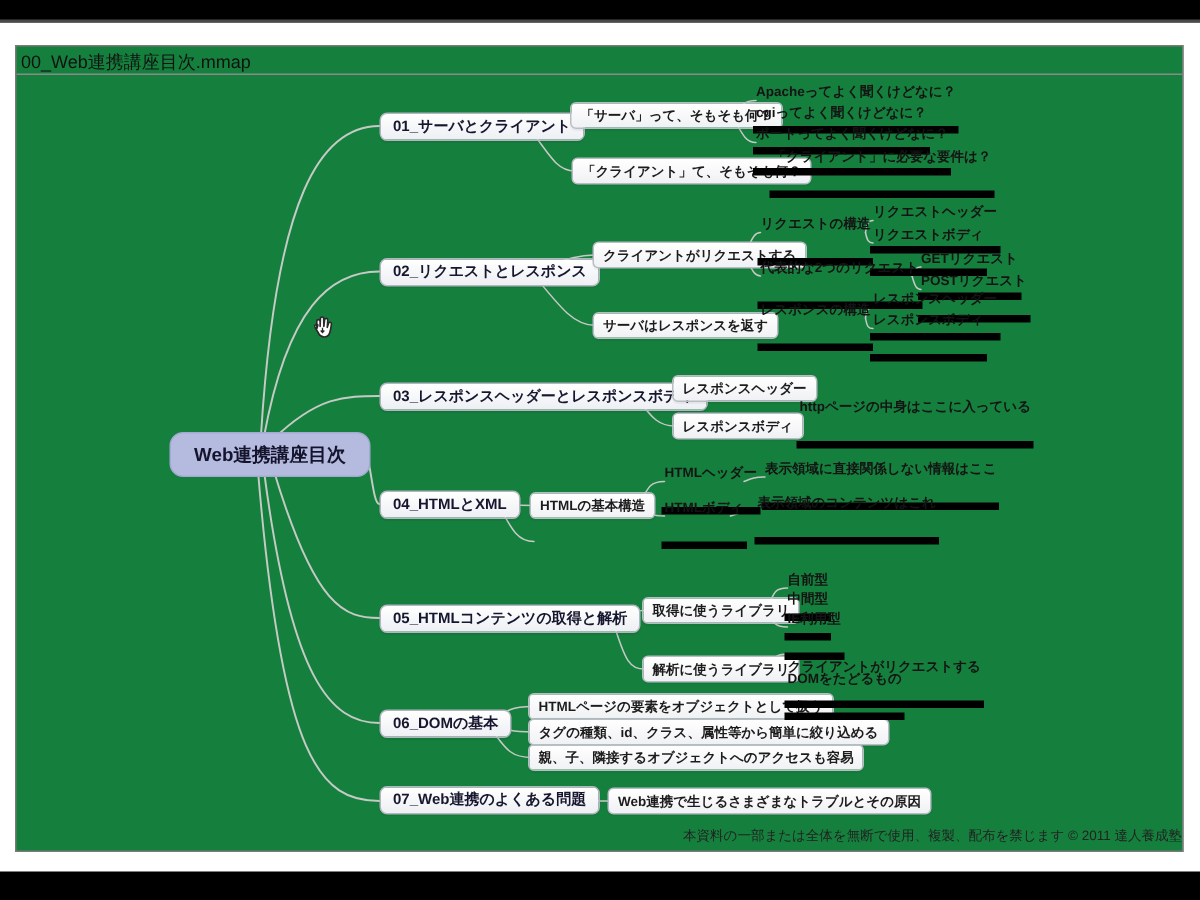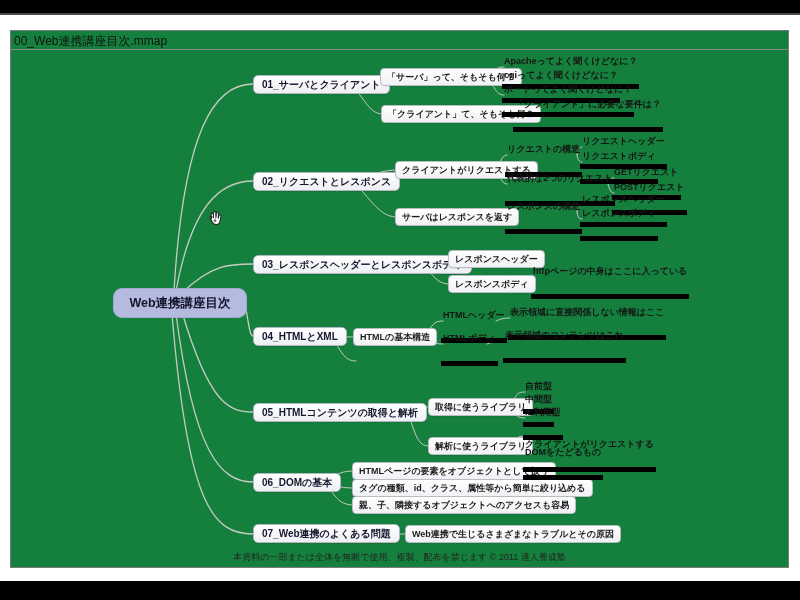--- a/index.html
+++ b/index.html
@@ -21,21 +21,21 @@
   .t1{position:absolute;border:1px solid #b2b6c0;border-radius:5px;
       background:linear-gradient(#ffffff,#edeff3);padding:2px 8px;line-height:13px;
       font-size:10px;font-weight:bold;color:#16162e;white-space:nowrap;
       box-shadow:0 1px 1px rgba(0,0,0,0.08);}
   .t2{position:absolute;border:1px solid #b8bcc4;border-radius:4px;
       background:linear-gradient(#ffffff,#f0f1f4);padding:2px 6px;line-height:12px;
       font-size:9px;font-weight:bold;color:#1c1c1c;white-space:nowrap;
       box-shadow:0 1px 1px rgba(0,0,0,0.06);}
   .leaf{position:absolute;font-size:9px;font-weight:bold;color:#141414;line-height:10px;
         padding:0 2px 18px 2px;border-bottom:5px solid #000000;white-space:nowrap;}
-  #footer-note{position:absolute;left:0;top:520px;width:777px;text-align:center;
+  #footer-note{position:absolute;left:0;top:520px;width:777px;text-align:right;
                font-size:9px;color:#222;white-space:nowrap;}
   #hand-cursor{position:absolute;left:203px;top:207px;width:24px;height:24px;}
 </style>
 </head>
 <body>
 
 <div id="screen">
   <div id="bar-top" class="letterbox"></div>
 
   <div id="mmap-window">

